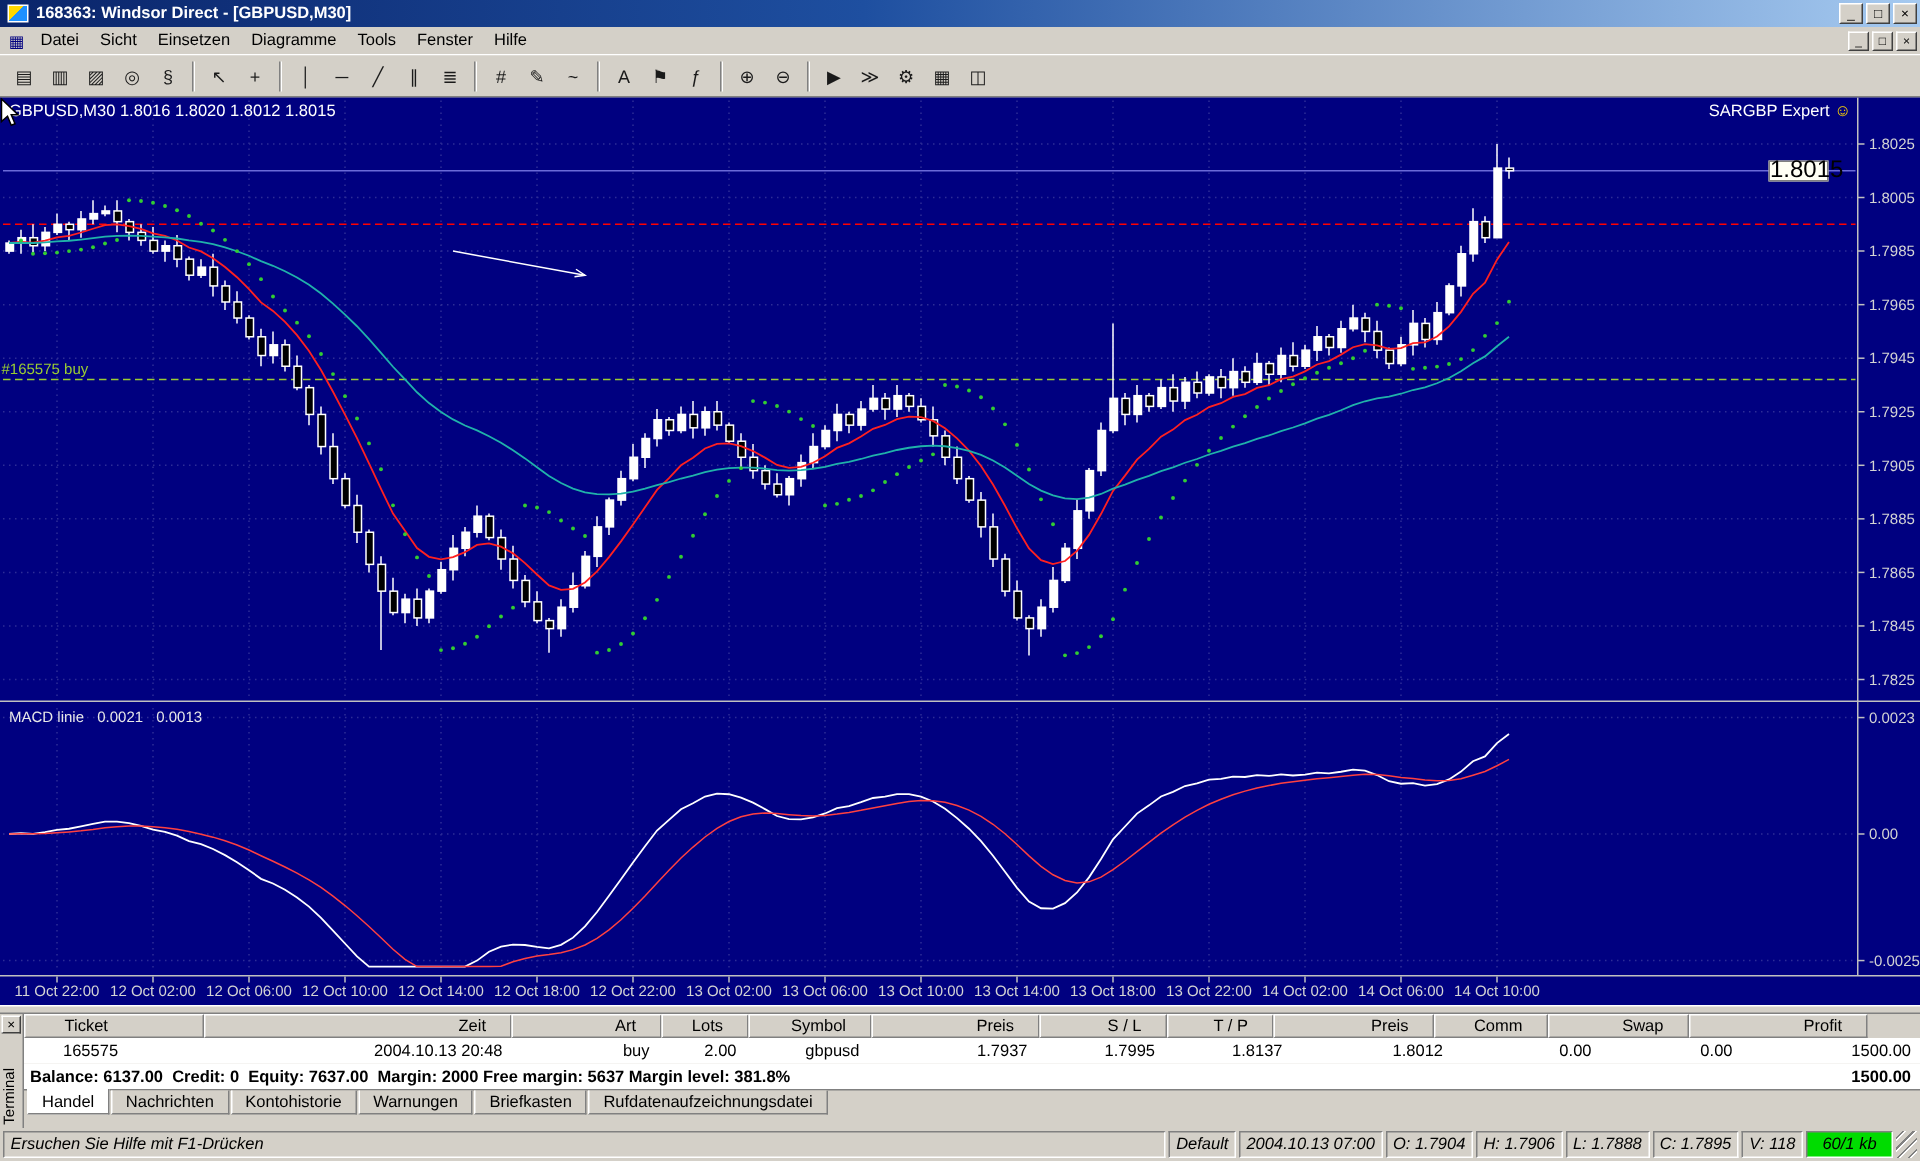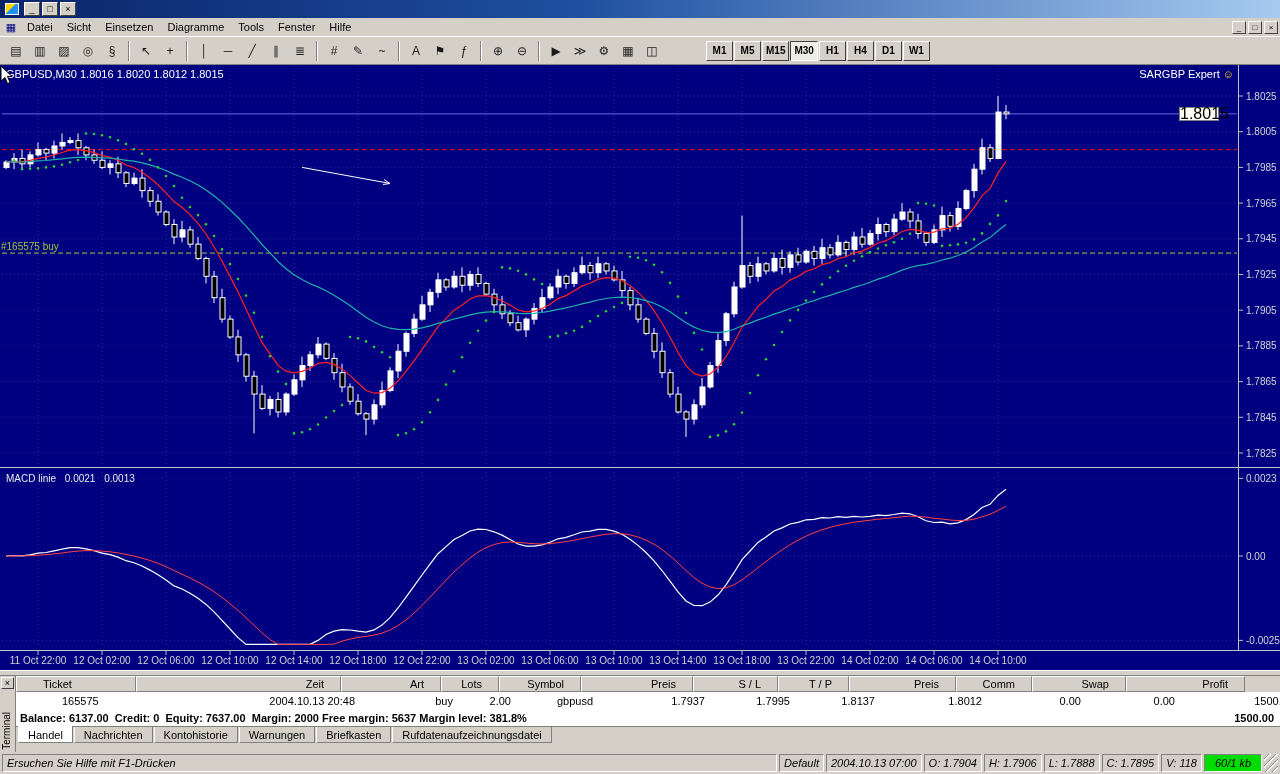--- a/index.html
+++ b/index.html
@@ -46,21 +46,21 @@
   .t-side{width:16px;position:relative;border-right:1px solid #808080;background:#D4D0C8;flex-shrink:0;}
   .t-close{position:absolute;top:1px;left:1px;width:13px;height:12px;font-size:9px;line-height:8px;padding:0;
     background:#D4D0C8;border:1px solid;border-color:#fff #404040 #404040 #fff;}
   .t-vlabel{position:absolute;bottom:2px;left:1px;writing-mode:vertical-rl;transform:rotate(180deg);
     font-size:10px;color:#000;}
   .t-main{flex:1;display:flex;flex-direction:column;overflow:hidden;}
   .t-header{display:flex;height:16px;flex-shrink:0;}
   .t-hcell{flex-shrink:0;font-size:11px;text-align:right;padding:1px 16px 0 0;background:#D4D0C8;
     border:1px solid;border-color:#fff #808080 #808080 #fff;overflow:hidden;}
   .t-hcell.first{text-align:left;padding-left:26px;}
-  .t-row{display:flex;height:17px;background:#fff;font-size:11px;align-items:center;flex-shrink:0;padding-left:20px;}
+  .t-row{display:flex;height:17px;background:#fff;font-size:11px;align-items:center;flex-shrink:0;}
   .t-cell{flex-shrink:0;text-align:right;padding-right:6px;overflow:hidden;}
   .t-cell.first{text-align:left;padding-left:26px;padding-right:0;}
   .t-balance{display:flex;height:17px;background:#fff;font-size:11px;font-weight:bold;align-items:center;flex-shrink:0;}
   .t-balance .left{flex:1;padding-left:4px;white-space:pre;}
   .t-balance-profit{width:119px;text-align:right;padding-right:6px;flex-shrink:0;}
   .t-tabs{display:flex;height:18px;background:#D4D0C8;padding-left:2px;border-top:1px solid #808080;flex-shrink:0;}
   .t-tab{font-size:11px;padding:1px 9px 0;background:#D4D0C8;margin-right:1px;height:16px;
     border:1px solid;border-color:#D4D0C8 #808080 #808080 #fff;border-top:none;}
   .t-tab.active{background:#fff;position:relative;top:-1px;height:17px;}
   .t-fill{flex:1;background:#D4D0C8;}
@@ -71,20 +71,21 @@
   .sb-help{flex:1;}
   .sb-conn{background:#00DC00;min-width:58px;text-align:center;color:#000;}
   .sb-grip{width:14px;height:18px;
     background:repeating-linear-gradient(135deg,#D4D0C8 0 3px,#808080 3px 4px,#fff 4px 5px);}
 </style>
 </head>
 <body>
 
 <div class="titlebar">
   <div class="app-icon"></div>
+  <div class="title-text">168363: Windsor Direct - [GBPUSD,M30]</div>
   <button class="win-btn">_</button>
   <button class="win-btn">□</button>
   <button class="win-btn">×</button>
 </div>
 
 <div class="menubar">
   <span class="mdi-icon">▦</span>
   <span class="menu-item">Datei</span>
   <span class="menu-item">Sicht</span>
   <span class="menu-item">Einsetzen</span>
@@ -124,30 +125,20 @@
       <button class="tb-btn">ƒ</button>
       <span class="tb-sep"></span>
       <button class="tb-btn">⊕</button>
       <button class="tb-btn">⊖</button>
       <span class="tb-sep"></span>
       <button class="tb-btn">▶</button>
       <button class="tb-btn">≫</button>
       <button class="tb-btn">⚙</button>
       <button class="tb-btn">▦</button>
       <button class="tb-btn">◫</button>
-    </div>
-  <div id="tb-tf" class="tf-wrap">
-      <button class="tf-btn">M1</button>
-      <button class="tf-btn">M5</button>
-      <button class="tf-btn">M15</button>
-      <button class="tf-btn active">M30</button>
-      <button class="tf-btn">H1</button>
-      <button class="tf-btn">H4</button>
-      <button class="tf-btn">D1</button>
-      <button class="tf-btn">W1</button>
     </div>
 </div>
 
 <div class="chart">
   <svg id="chart-svg" width="1280" height="605">
       <g>
         <line x1="2" y1="31" x2="1237" y2="31" stroke="#2D2D96" stroke-dasharray="1 3"></line>
         <line x1="2" y1="66.70000000000003" x2="1237" y2="66.70000000000003" stroke="#2D2D96" stroke-dasharray="1 3"></line>
         <line x1="2" y1="102.40000000000006" x2="1237" y2="102.40000000000006" stroke="#2D2D96" stroke-dasharray="1 3"></line>
         <line x1="2" y1="138.10000000000008" x2="1237" y2="138.10000000000008" stroke="#2D2D96" stroke-dasharray="1 3"></line>

